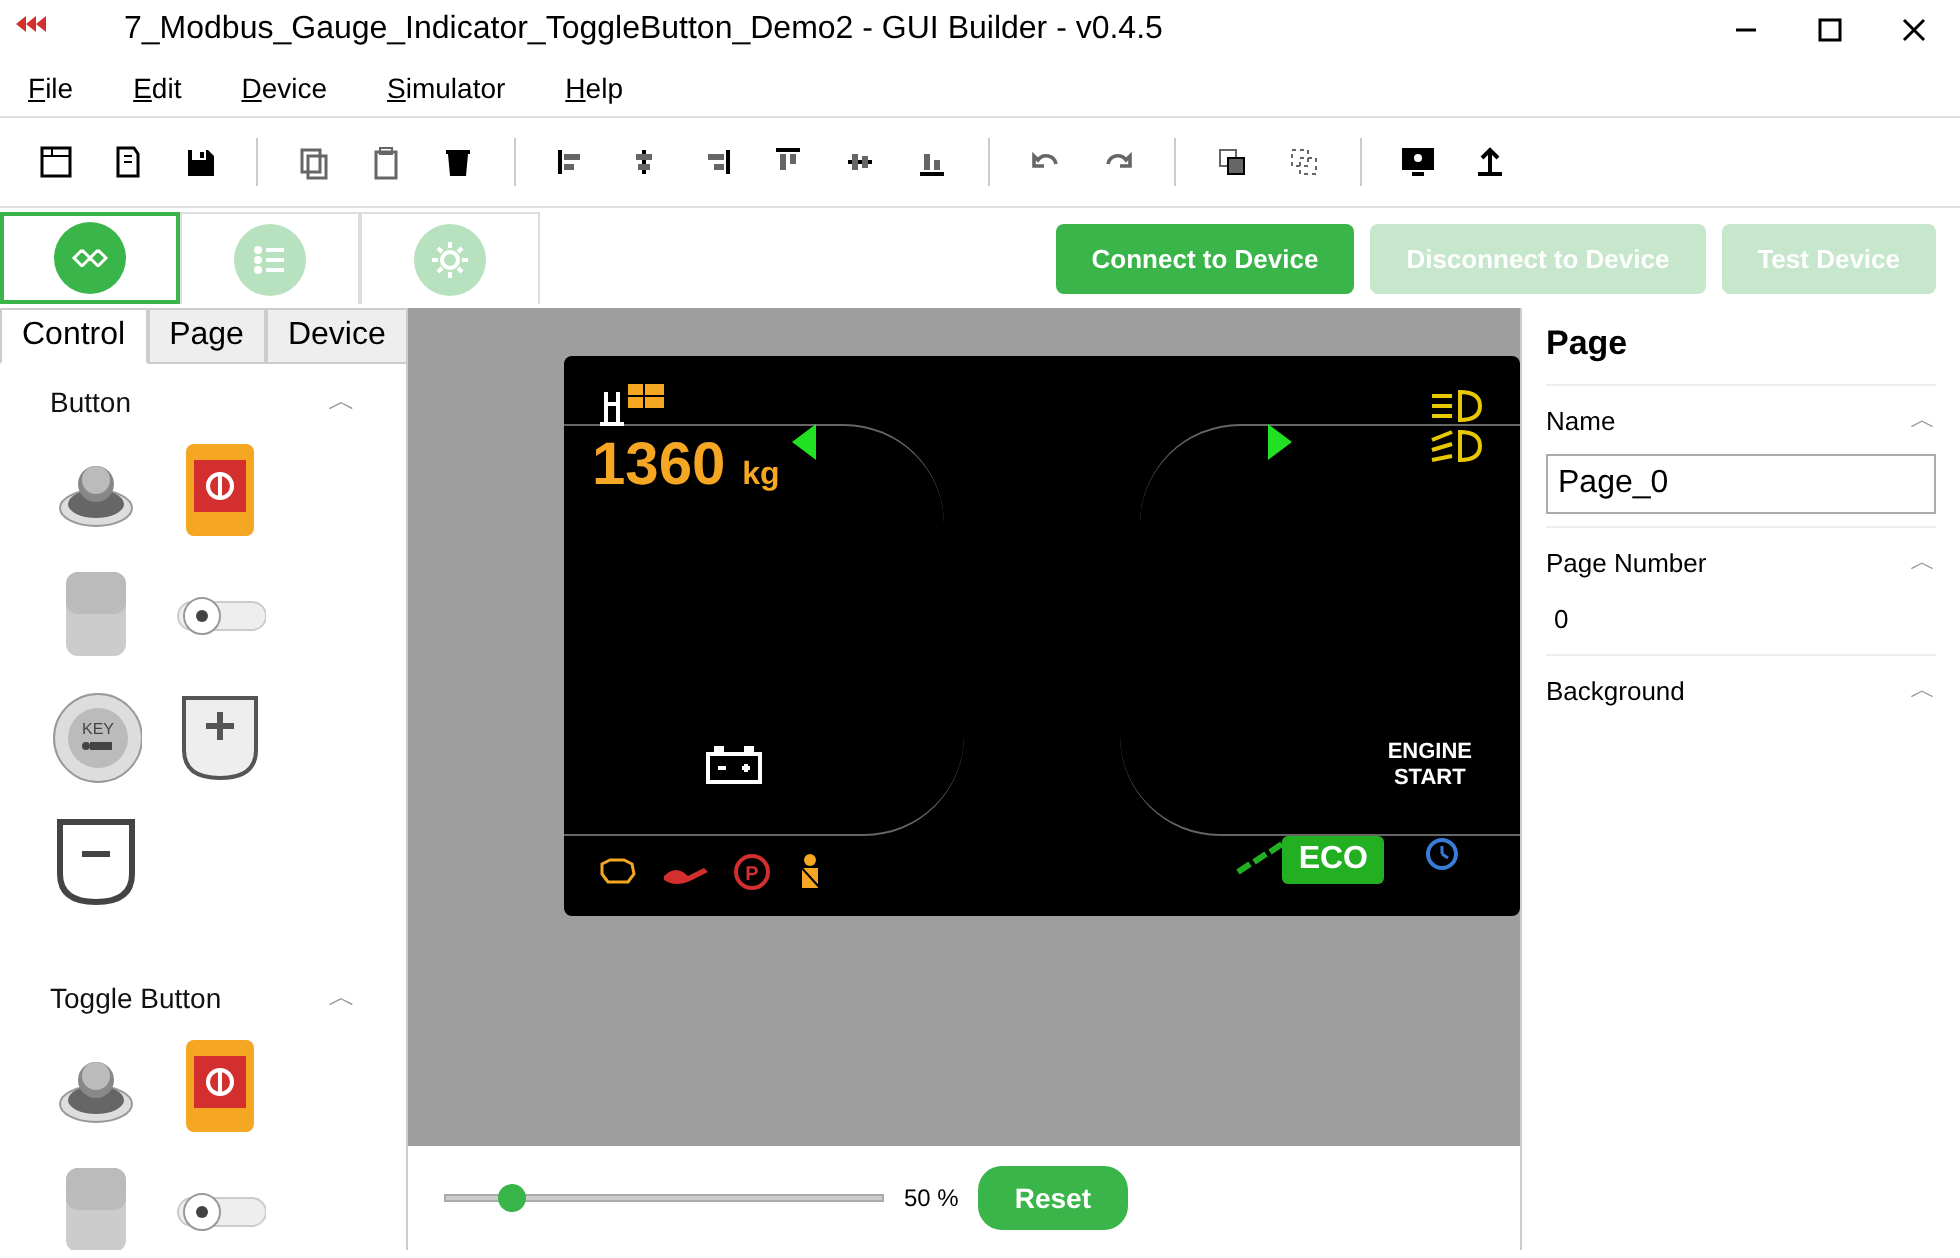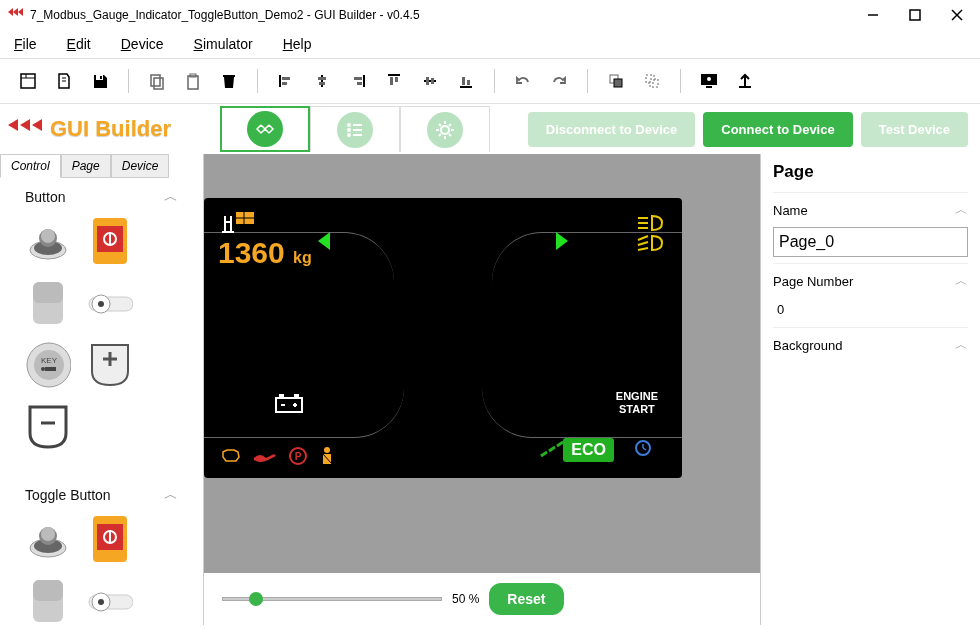--- a/index.html
+++ b/index.html
@@ -2,21 +2,21 @@
 <html><head>
 <meta charset="utf-8">
 <style>
 * { margin: 0; padding: 0; box-sizing: border-box; font-family: Arial, sans-serif; }
 body { width: 980px; height: 629px; background: #fff; overflow: hidden; }
 
 
 .titlebar { display: flex; align-items: center; justify-content: space-between; padding: 4px 8px; height: 30px; }
 .titlebar-left { display: flex; align-items: center; gap: 6px; }
 .titlebar-logo { width: 16px; height: 16px; display: flex; align-items: center; }
-.titlebar-title { font-size: 12px; color: #000; }
+.titlebar-title { font-size: 16px; color: #000; margin-left: 32px; }
 .titlebar-controls { display: flex; gap: 12px; }
 .titlebar-btn { width: 30px; height: 20px; display: flex; align-items: center; justify-content: center; cursor: pointer; }
 
 
 .menubar { display: flex; gap: 30px; padding: 6px 14px; font-size: 14px; }
 .menu-item { cursor: pointer; }
 .menu-item u { text-decoration: underline; }
 
 
 .toolbar { display: flex; align-items: center; padding: 8px 14px; gap: 8px; border-top: 1px solid #e0e0e0; border-bottom: 1px solid #e0e0e0; }
@@ -36,33 +36,33 @@
 .device-btns { margin-left: auto; display: flex; gap: 8px; padding-right: 12px; }
 .dev-btn { padding: 10px 18px; border-radius: 4px; font-size: 13px; font-weight: bold; cursor: pointer; border: none; }
 .dev-btn.connect { background: #39b54a; color: #fff; }
 .dev-btn.disabled { background: #b8e2bf; color: #fff; opacity: 0.8; }
 
 
 .main { display: flex; height: calc(629px - 30px - 34px - 44px - 50px); }
 
 
 .left-panel { width: 204px; border-right: 1px solid #ccc; overflow-y: auto; display: flex; flex-direction: column; }
-.tabs { display: flex; font-size: 12px; font-style: italic; }
+.tabs { display: flex; font-size: 16px; }
 .tab { padding: 4px 10px; border: 1px solid #ccc; cursor: pointer; background: #eee; }
 .tab.active { background: #fff; border-bottom: 1px solid #fff; position: relative; z-index: 1; }
 .section { padding: 10px 25px; }
 .section-header { display: flex; justify-content: space-between; align-items: center; font-size: 14px; color: #111; margin-bottom: 12px; cursor: pointer; }
 .chev { color: #999; }
 .widget-grid { display: flex; flex-wrap: wrap; gap: 16px; }
 .widget-item { width: 46px; height: 46px; display: flex; align-items: center; justify-content: center; cursor: pointer; }
 .divider { height: 1px; background: #ddd; margin: 8px 0; }
 
 
 .center { flex: 1; background: #9e9e9e; position: relative; display: flex; flex-direction: column; }
-.canvas-area { flex: 1; display: flex; align-items: flex-start; justify-content: flex-start; padding-top: 44px; }
+.canvas-area { flex: 1; display: flex; align-items: flex-start; justify-content: flex-end; padding-top: 24px; }
 .dashboard { width: 478px; height: 280px; background: #000; border-radius: 4px; position: relative; overflow: hidden; }
 .dash-curve-l { position: absolute; top: 34px; left: 0; width: 190px; height: 50px; border-top: 1px solid #666; border-radius: 0 50px 0 0; }
 .dash-curve-r { position: absolute; top: 34px; right: 0; width: 190px; height: 50px; border-top: 1px solid #666; border-radius: 50px 0 0 0; }
 .dash-curve-bl { position: absolute; bottom: 40px; left: 0; width: 200px; height: 50px; border-bottom: 1px solid #666; border-radius: 0 0 100px 0; }
 .dash-curve-br { position: absolute; bottom: 40px; right: 0; width: 200px; height: 50px; border-bottom: 1px solid #666; border-radius: 0 0 0 100px; }
 .weight-icon { position: absolute; top: 14px; left: 18px; }
 .weight-val { position: absolute; top: 38px; left: 14px; color: #f5a623; font-size: 30px; font-weight: bold; }
 .weight-unit { font-size: 16px; }
 .arrow-l { position: absolute; top: 30px; left: 108px; color: #22e022; font-size: 28px; }
 .arrow-r { position: absolute; top: 30px; right: 108px; color: #22e022; font-size: 28px; }
@@ -248,28 +248,20 @@
   <div class="tb-btn">
       <svg width="18" height="18">
         <line x1="9" y1="14" x2="9" y2="3" stroke="#000" stroke-width="2"></line>
         <path d="M5 7 L9 3 L13 7" fill="none" stroke="#000" stroke-width="2"></path>
         <line x1="3" y1="15" x2="15" y2="15" stroke="#000" stroke-width="2"></line>
       </svg>
     </div>
 </div>
 
 <div class="modebar">
-  <div class="logo-area">
-    <div class="gui-logo">
-      <svg width="36" height="20">
-          <path d="M0 6 L10 0 L10 12 Z M12 6 L22 0 L22 12 Z M24 6 L34 0 L34 12 Z" fill="#d32f2f"></path>
-        </svg>
-      <span class="gui-text">GUI Builder</span>
-    </div>
-  </div>
   <div class="mode-btn active">
     <div class="mode-icon">
         <svg width="24" height="24">
           <path d="M8 4 L4 8 L8 12 M16 4 L20 8 L16 12 M12 8 L8 4 M12 8 L16 4 M12 8 L8 12 M12 8 L16 12" stroke="#fff" stroke-width="1.5" fill="none" transform="translate(0,4)"></path>
         </svg>
       </div>
   </div>
   <div class="mode-btn">
     <div class="mode-icon">
         <svg width="20" height="20">
@@ -293,22 +285,22 @@
             <line x1="17" y1="11" x2="20" y2="11"></line>
             <line x1="5" y1="5" x2="7" y2="7"></line>
             <line x1="15" y1="15" x2="17" y2="17"></line>
             <line x1="15" y1="7" x2="17" y2="5"></line>
             <line x1="5" y1="17" x2="7" y2="15"></line>
           </g>
         </svg>
       </div>
   </div>
   <div class="device-btns">
+    <button class="dev-btn connect">Connect to Device</button>
     <button class="dev-btn disabled">Disconnect to Device</button>
-    <button class="dev-btn connect">Connect to Device</button>
     <button class="dev-btn disabled">Test Device</button>
   </div>
 </div>
 
 <div class="main">
 
   <div class="left-panel">
     <div class="tabs">
       <div class="tab active">Control</div>
       <div class="tab">Page</div>

